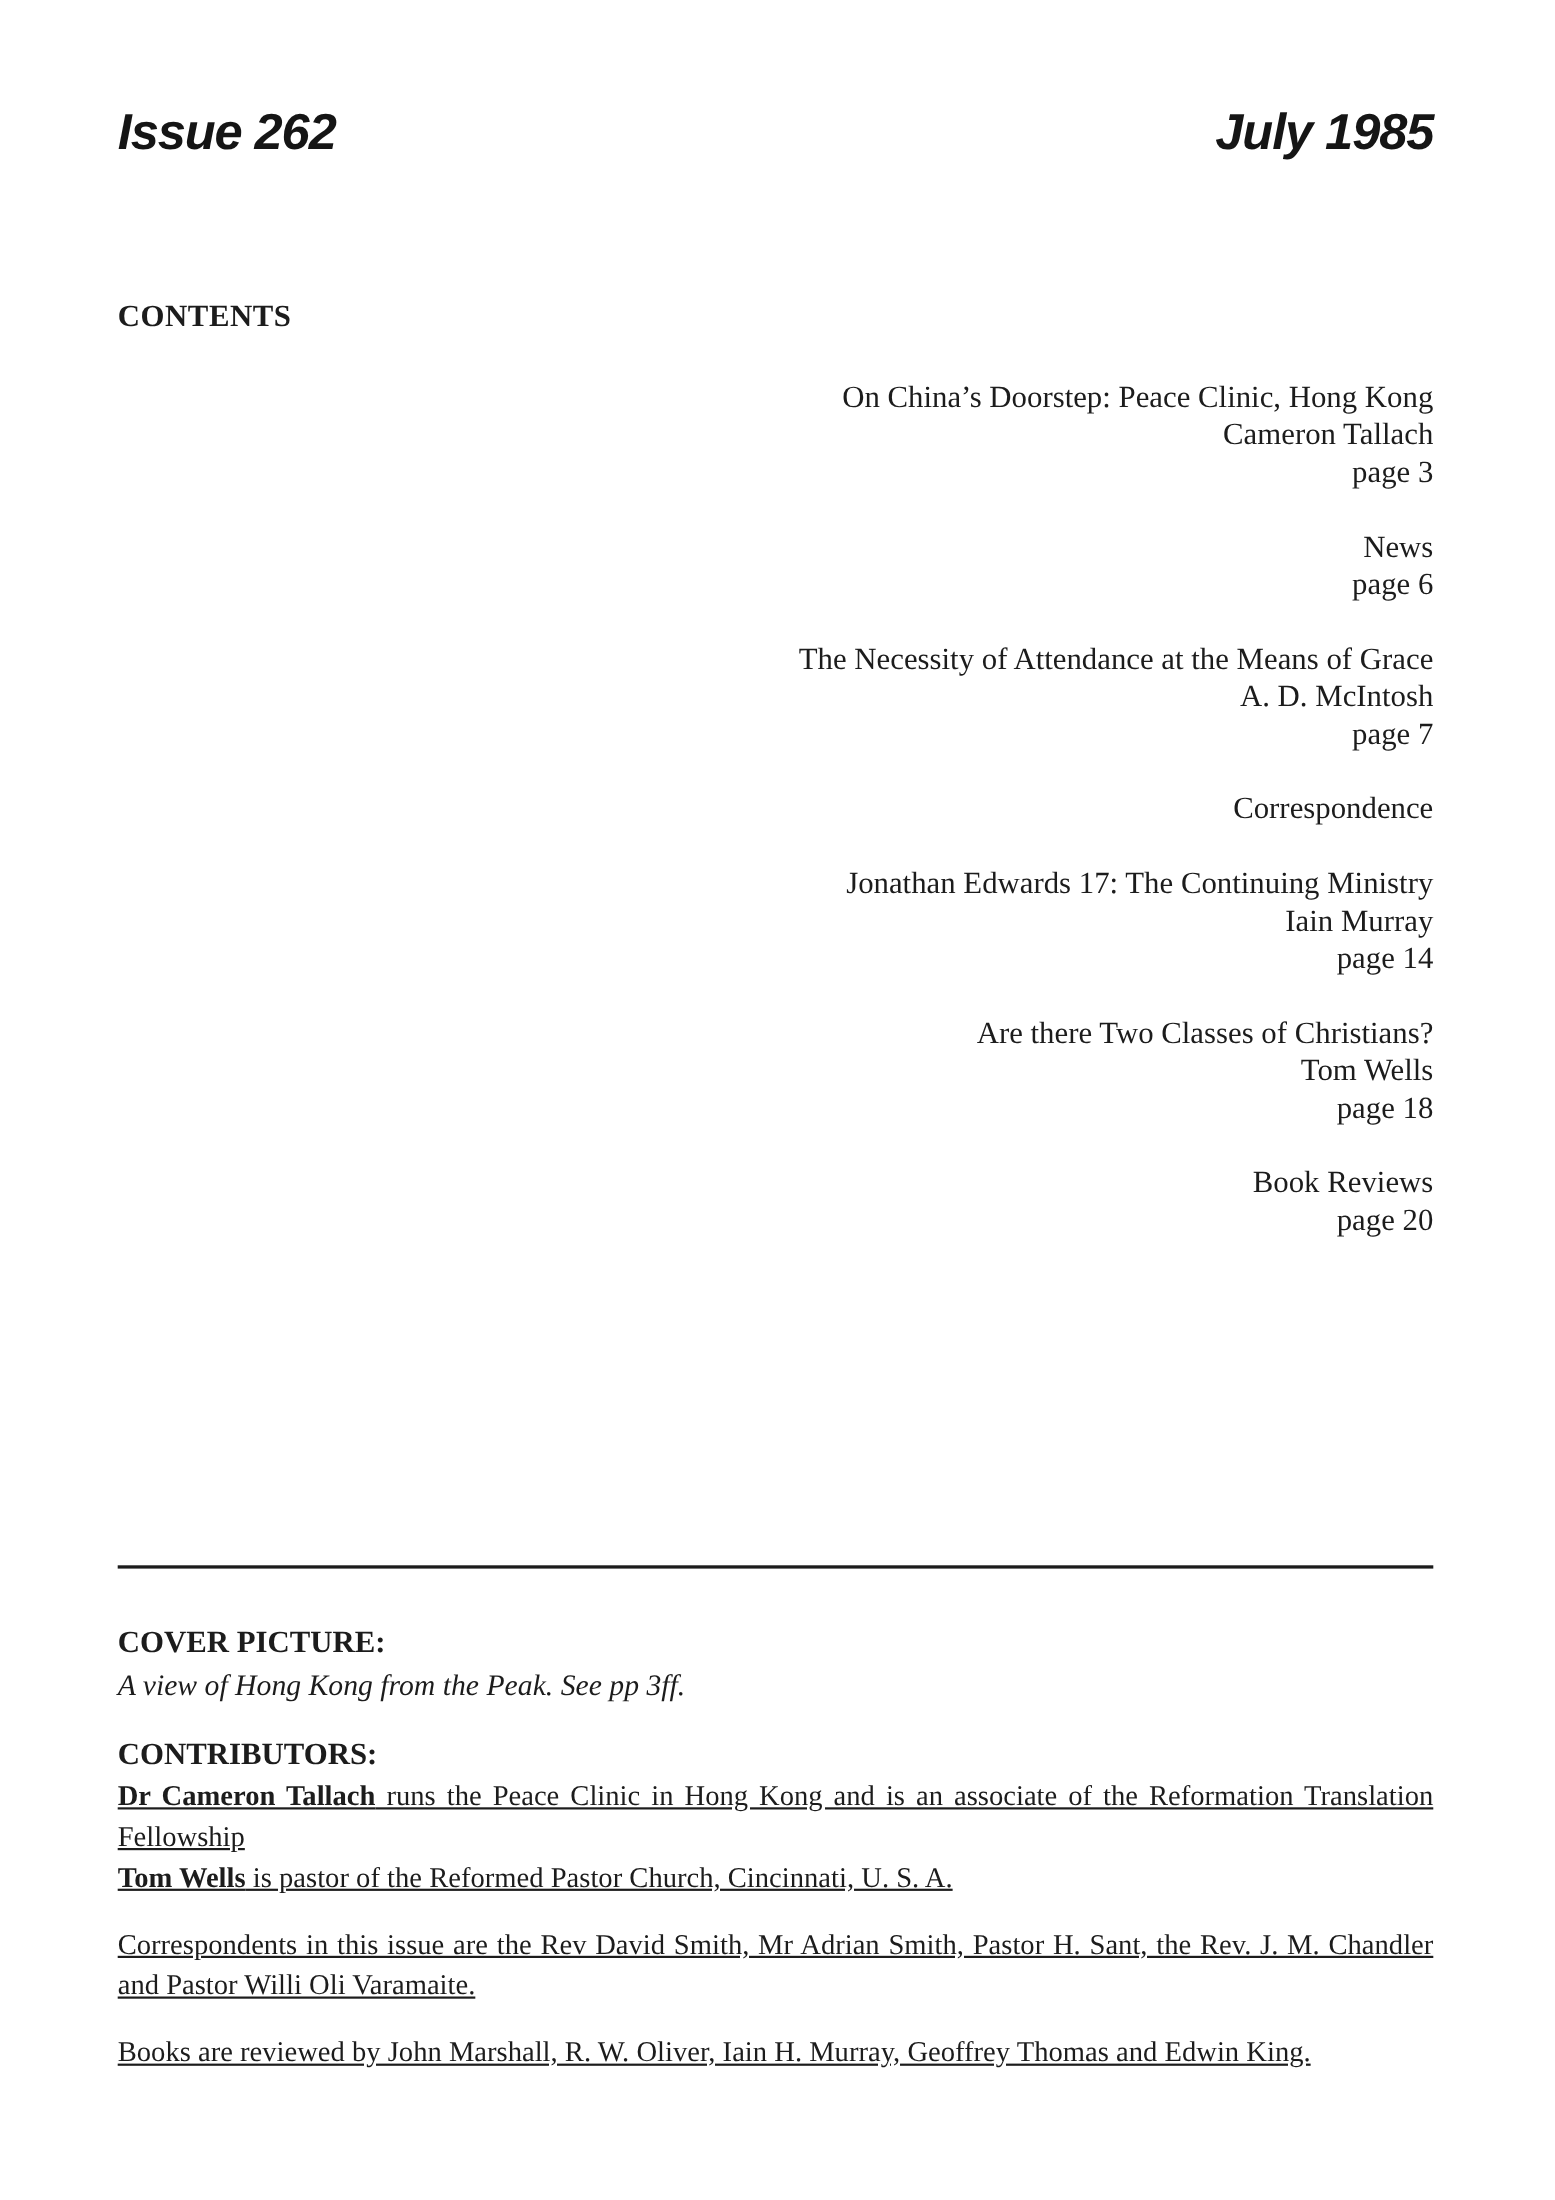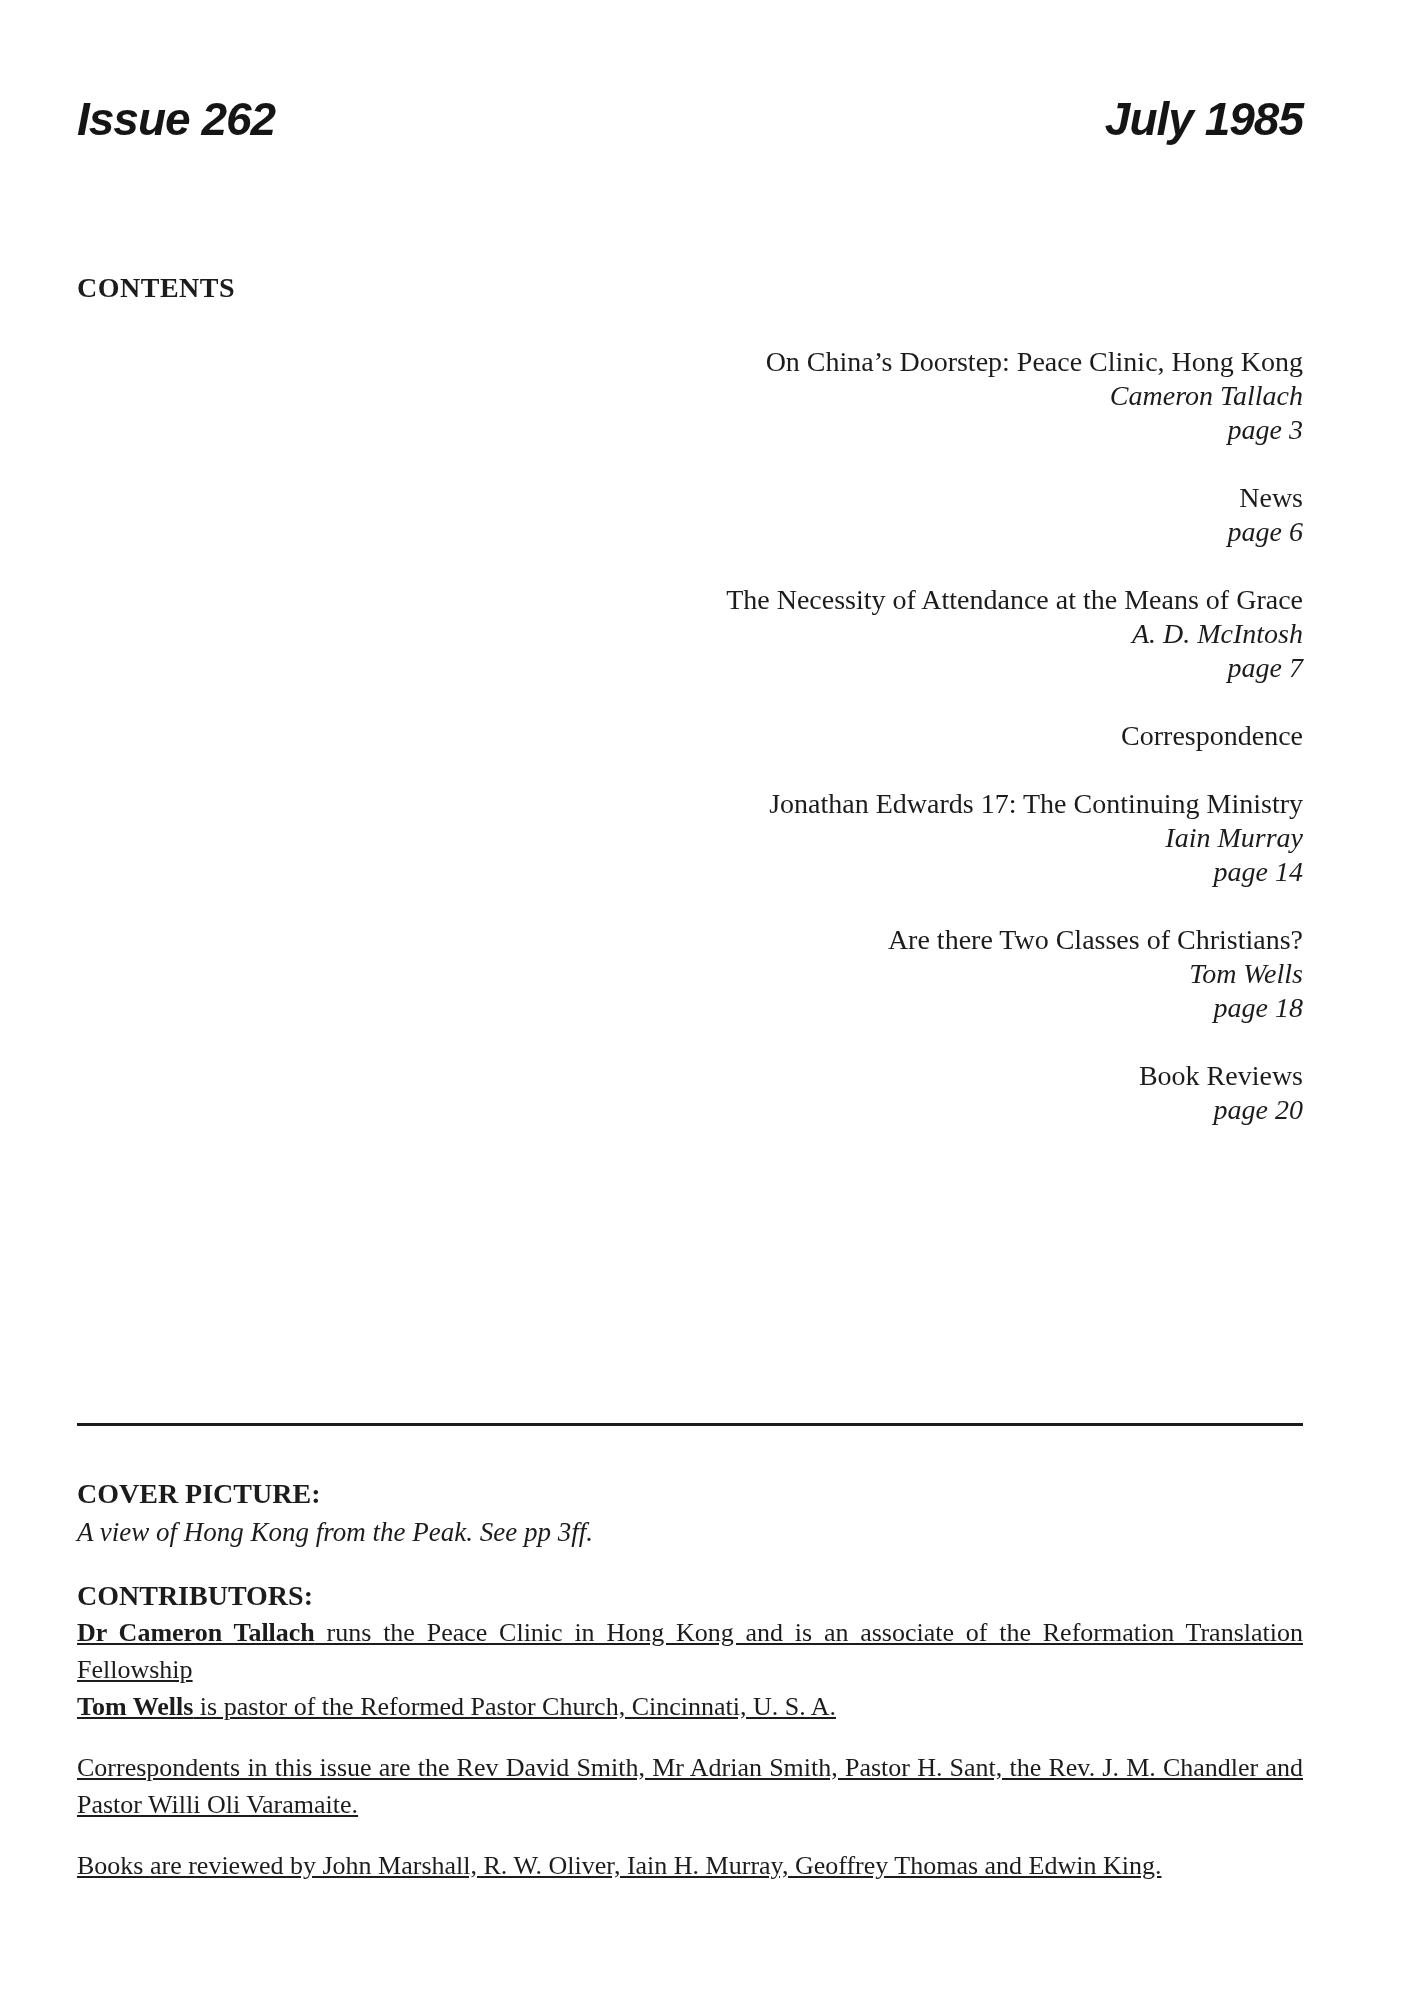--- a/index.html
+++ b/index.html
@@ -11,21 +11,21 @@
     width: 1414px;
     height: 2000px;
     font-family: "Liberation Serif", serif;
     color: #1c1c1c;
     overflow: hidden;
   }
   .page {
     box-sizing: border-box;
     width: 1414px;
     height: 1456px;
-    padding: 96px 111px 0 77px;
+    padding: 96px 111px 0 107px;
     background: #ffffff;
   }
   .masthead {
     display: flex;
     justify-content: space-between;
     align-items: baseline;
     font-family: "Liberation Sans", sans-serif;
     font-weight: bold;
     font-style: italic;
     font-size: 46px;
@@ -44,21 +44,20 @@
     margin-top: 40px;
     text-align: right;
   }
   .toc-entry {
     font-size: 28px;
     line-height: 34px;
     margin-bottom: 34px;
   }
   .toc-entry .author,
   .toc-entry .pageref {
-    font-style: italic;
   }
   .rule {
     height: 0;
     border: none;
     border-top: 3px solid #1c1c1c;
     margin: 296px 0 0 0;
   }
   .section-heading {
     font-size: 28px;
     font-weight: bold;

